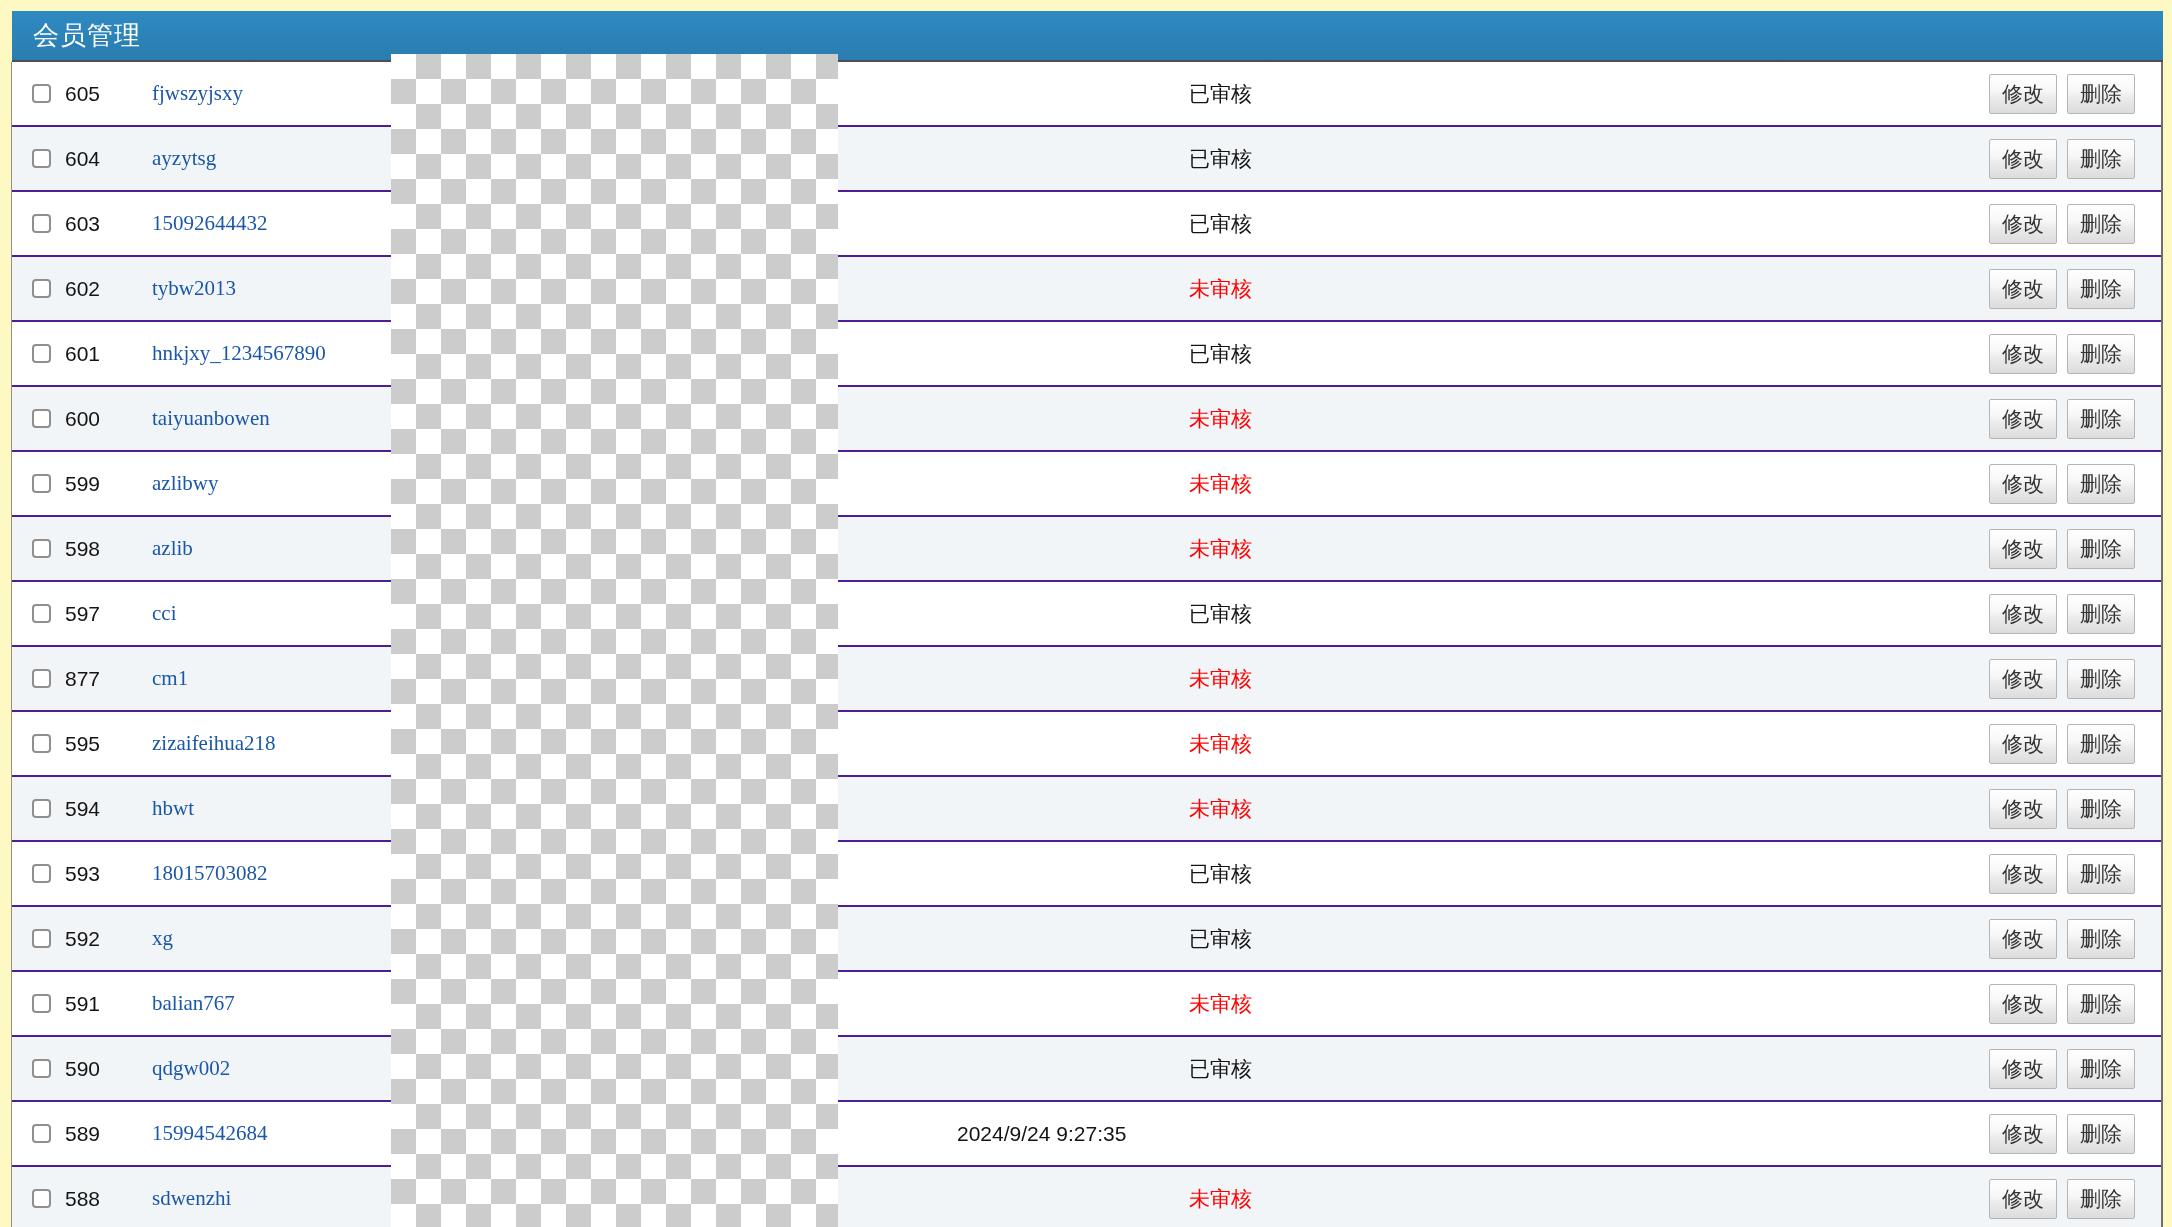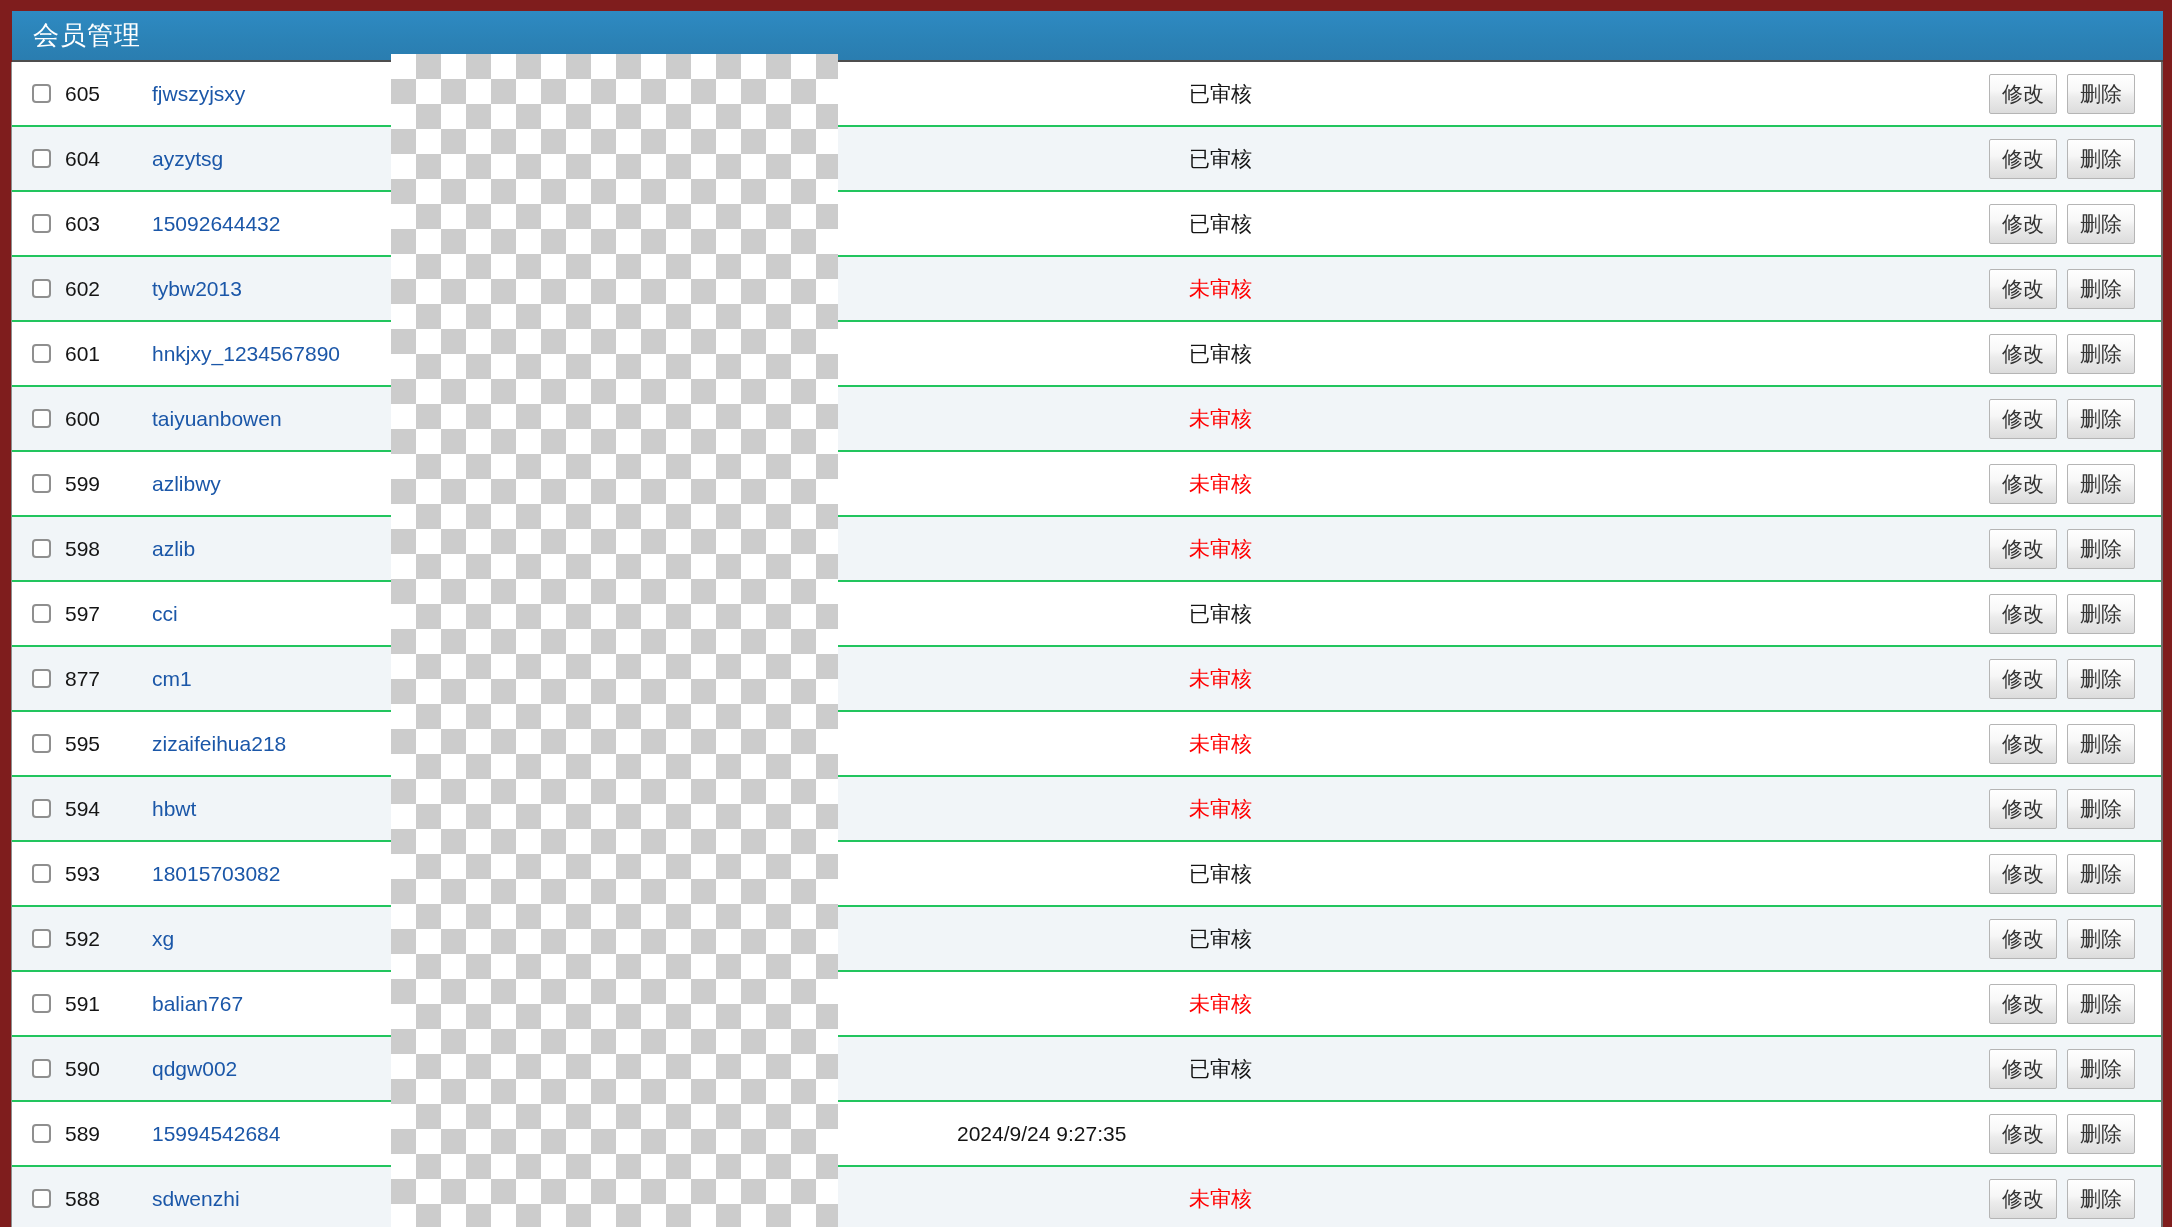--- a/index.html
+++ b/index.html
@@ -1,48 +1,48 @@
 <!DOCTYPE html>
 <html><head>
 <meta charset="utf-8">
 <style>
   html,body{margin:0;padding:0;background:#ffffff;}
   .page{
-    position:relative;width:2172px;height:1227px;overflow:hidden;background:#7f1d1d;
+    position:relative;width:2172px;height:1227px;overflow:hidden;background:#fef9c3;
     font-family:"Liberation Sans","DejaVu Sans",sans-serif;
   }
   
   .panel-header{
     position:absolute;left:12px;top:11px;width:2151px;height:51px;
     box-sizing:border-box;border-bottom:2px solid #4e4e4e;
     background:linear-gradient(180deg,#2e8ac2 0%,#2b82b6 60%,#2a7db0 100%);
     display:flex;align-items:center;
   }
   .panel-header .title{
     color:#ffffff;font-size:26px;padding-left:21px;letter-spacing:1px;
     font-family:"Liberation Serif","DejaVu Serif",serif;
   }
   
   .member-table{
     position:absolute;left:11px;top:62px;width:2152px;box-sizing:border-box;
     border-left:1px solid #8f8f8f;border-right:2px solid #6f6f6f;background:#ffffff;
   }
   .row{
-    height:65px;box-sizing:border-box;border-bottom:2px solid #22c55e;
+    height:65px;box-sizing:border-box;border-bottom:2px solid #4c1d95;
     display:flex;align-items:center;font-size:21px;color:#141414;background:#ffffff;
   }
   .row.alt{background:#f1f5f8;}
   .cell{box-sizing:border-box;flex:none;}
   .c-check{width:53px;padding-left:20px;display:flex;align-items:center;}
   .c-id{width:83px;}
   .c-user{width:800px;padding-left:4px;overflow:hidden;white-space:nowrap;}
   .c-status{width:545px;text-align:center;}
   .c-date{width:482px;padding-left:9px;}
   .c-actions{flex:1 1 auto;display:flex;justify-content:flex-end;align-items:center;gap:10px;padding-right:26px;}
-  .row a{color:#1b57a8;text-decoration:none;}
+  .row a{color:#1b57a8;text-decoration:none;font-family:Liberation Serif, serif;}
   .status-pending{color:#ff0000;}
   .status-approved,.status-disabled{color:#141414;}
   .chk{
     appearance:none;-webkit-appearance:none;width:19px;height:19px;margin:0;
     border:2px solid #8f8f8f;border-radius:4px;background:#ffffff;cursor:pointer;
   }
   .btn{
     width:68px;height:40px;box-sizing:border-box;border:1px solid #b5b5b5;border-radius:2px;
     background:linear-gradient(180deg,#ffffff 0%,#f7f7f7 42%,#ececec 58%,#dcdcdc 100%);
     font-size:21px;color:#333333;cursor:pointer;padding:0;line-height:38px;text-align:center;

